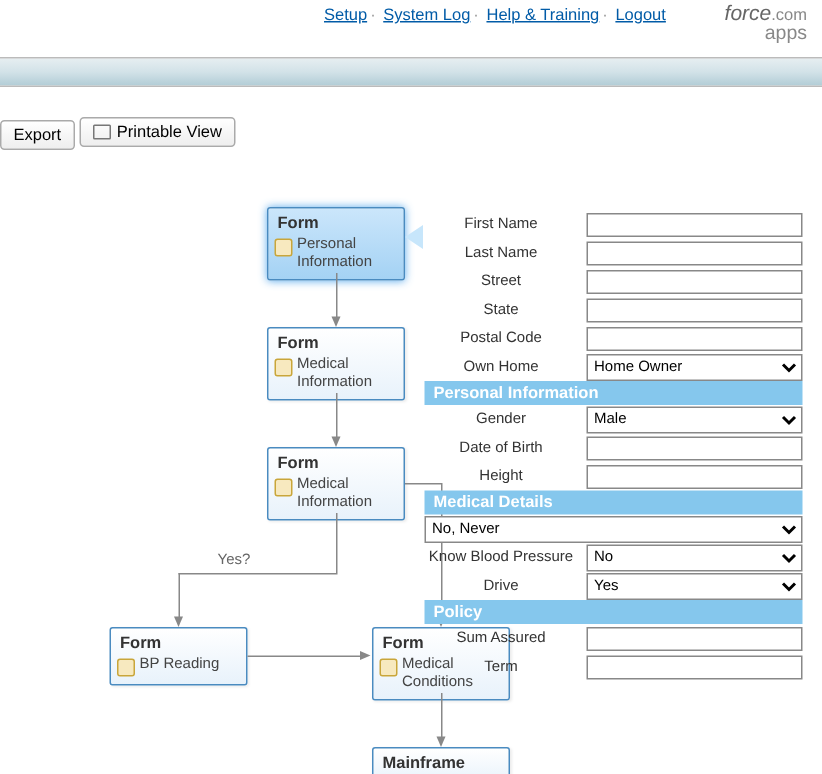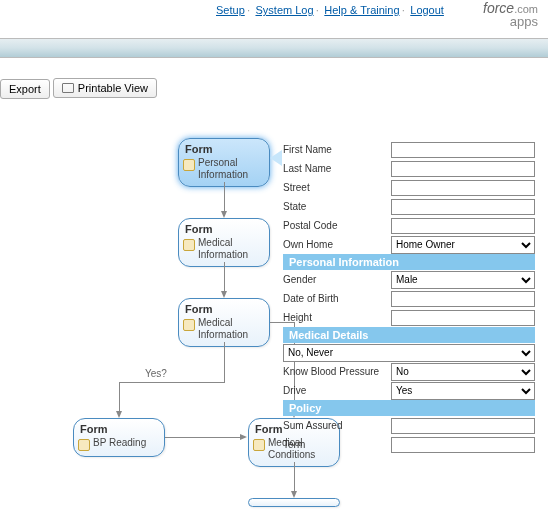--- a/index.html
+++ b/index.html
@@ -21,39 +21,39 @@
   .util-bar { height: 20px; width: 100%; background: linear-gradient(#e6eef1, #d2e2e8, #b2cdd6); border-top: 1px solid #bbb; border-bottom: 1px solid #bbb; position: absolute; top: 38px; left: 0; }
 
   
   .toolbar { position: absolute; top: 78px; left: 0; }
   .tool-btn { border: 1px solid #aaa; background: linear-gradient(#fff,#eee); padding: 3px 8px; font-size: 11px; cursor: pointer; border-radius: 3px; display: inline-flex; align-items: center; gap: 4px; }
   .print-icon { width: 12px; height: 10px; border: 1px solid #777; border-radius: 1px; position: relative; display: inline-block; }
 
   
   .canvas { position: absolute; top: 110px; left: 0; width: 548px; height: 406px; }
 
-  .node { position: absolute; width: 92px; border: 1px solid #4a8bc0; border-radius: 12px; background: linear-gradient(#fff, #e8f2fb); box-shadow: 1px 1px 2px rgba(0,0,0,0.08); }
+  .node { position: absolute; width: 92px; border: 1px solid #4a8bc0; border-radius: 2px; background: linear-gradient(#fff, #e8f2fb); box-shadow: 1px 1px 2px rgba(0,0,0,0.08); }
   .node.selected { background: linear-gradient(#cbe6fb, #a4d2f4); box-shadow: 0 0 6px rgba(61,155,233,0.85); }
   .node .node-title { font-weight: bold; padding: 4px 4px 0 6px; border-top-left-radius: 4px; border-top-right-radius: 4px; font-size: 11px; }
   .node .node-body { padding: 2px 4px 5px 4px; display: flex; gap: 3px; align-items: flex-start; font-size: 10px; color: #444; line-height: 12px; }
   .node .mini-icon { width: 12px; height: 12px; background: #f7e9bf; border: 1px solid #c9a63a; border-radius: 2px; flex-shrink: 0; margin-top: 2px; }
 
   
   .arrow-v { position: absolute; width: 1px; background: #888; }
   .arrow-v:after { content: ""; position: absolute; bottom: -6px; left: -3px; border-left: 3.5px solid transparent; border-right: 3.5px solid transparent; border-top: 7px solid #888; }
   .arrow-h { position: absolute; height: 1px; background: #888; }
   .arrow-h:after { content: ""; position: absolute; right: -6px; top: -3px; border-top: 3.5px solid transparent; border-bottom: 3.5px solid transparent; border-left: 7px solid #888; }
 
   .edge-label { position: absolute; font-size: 10px; color: #666; }
 
   
   .prop-panel { position: absolute; left: 283px; top: 30px; width: 252px; }
   .sec-head { background: #85c7ed; color: #fff; font-size: 11px; font-weight: bold; padding: 2px 6px; }
   .row { display: flex; height: 19px; align-items: center; }
-  .row .lbl { width: 108px; text-align: left; padding-right: 6px; font-size: 10px; color: #333; }
+  .row .lbl { width: 108px; text-align: center; padding-right: 6px; font-size: 10px; color: #333; }
   .row input[type=text] { flex: 1; height: 16px; border: 1px solid #888; font-size: 10px; padding: 0 3px; }
   .row select { flex: 1; height: 18px; border: 1px solid #888; font-size: 10px; background: #fff; }
 
   .triangle-left { position: absolute; left: 270px; top: 40px; width: 0; height: 0; border-top: 8px solid transparent; border-bottom: 8px solid transparent; border-right: 12px solid #c7e6fb; }
 </style>
 </head>
 <body>
 
 <div class="top-header">
   <div class="help-links">
@@ -114,20 +114,21 @@
 
   <div class="node" style="left:248px; top:308px;">
     <div class="node-title">Form</div>
     <div class="node-body">
         <span class="mini-icon"></span>
         <span>Medical Conditions</span>
       </div>
   </div>
 
   <div class="node" style="left:248px; top:388px; width:92px;">
+    <div class="node-title">Mainframe</div>
     <div class="node-body"></div>
   </div>
 
   <div class="arrow-v" style="left:224px; top:72px; height:30px;"></div>
   <div class="arrow-v" style="left:224px; top:152px; height:30px;"></div>
 
   <div style="position:absolute; left:224px; top:232px; width:1px; height:40px; background:#888;"></div>
   <div style="position:absolute; left:119px; top:272px; width:106px; height:1px; background:#888;"></div>
   <div class="arrow-v" style="left:119px; top:272px; height:30px;"></div>
   <span class="edge-label" style="left:145px; top:258px;">Yes?</span>

